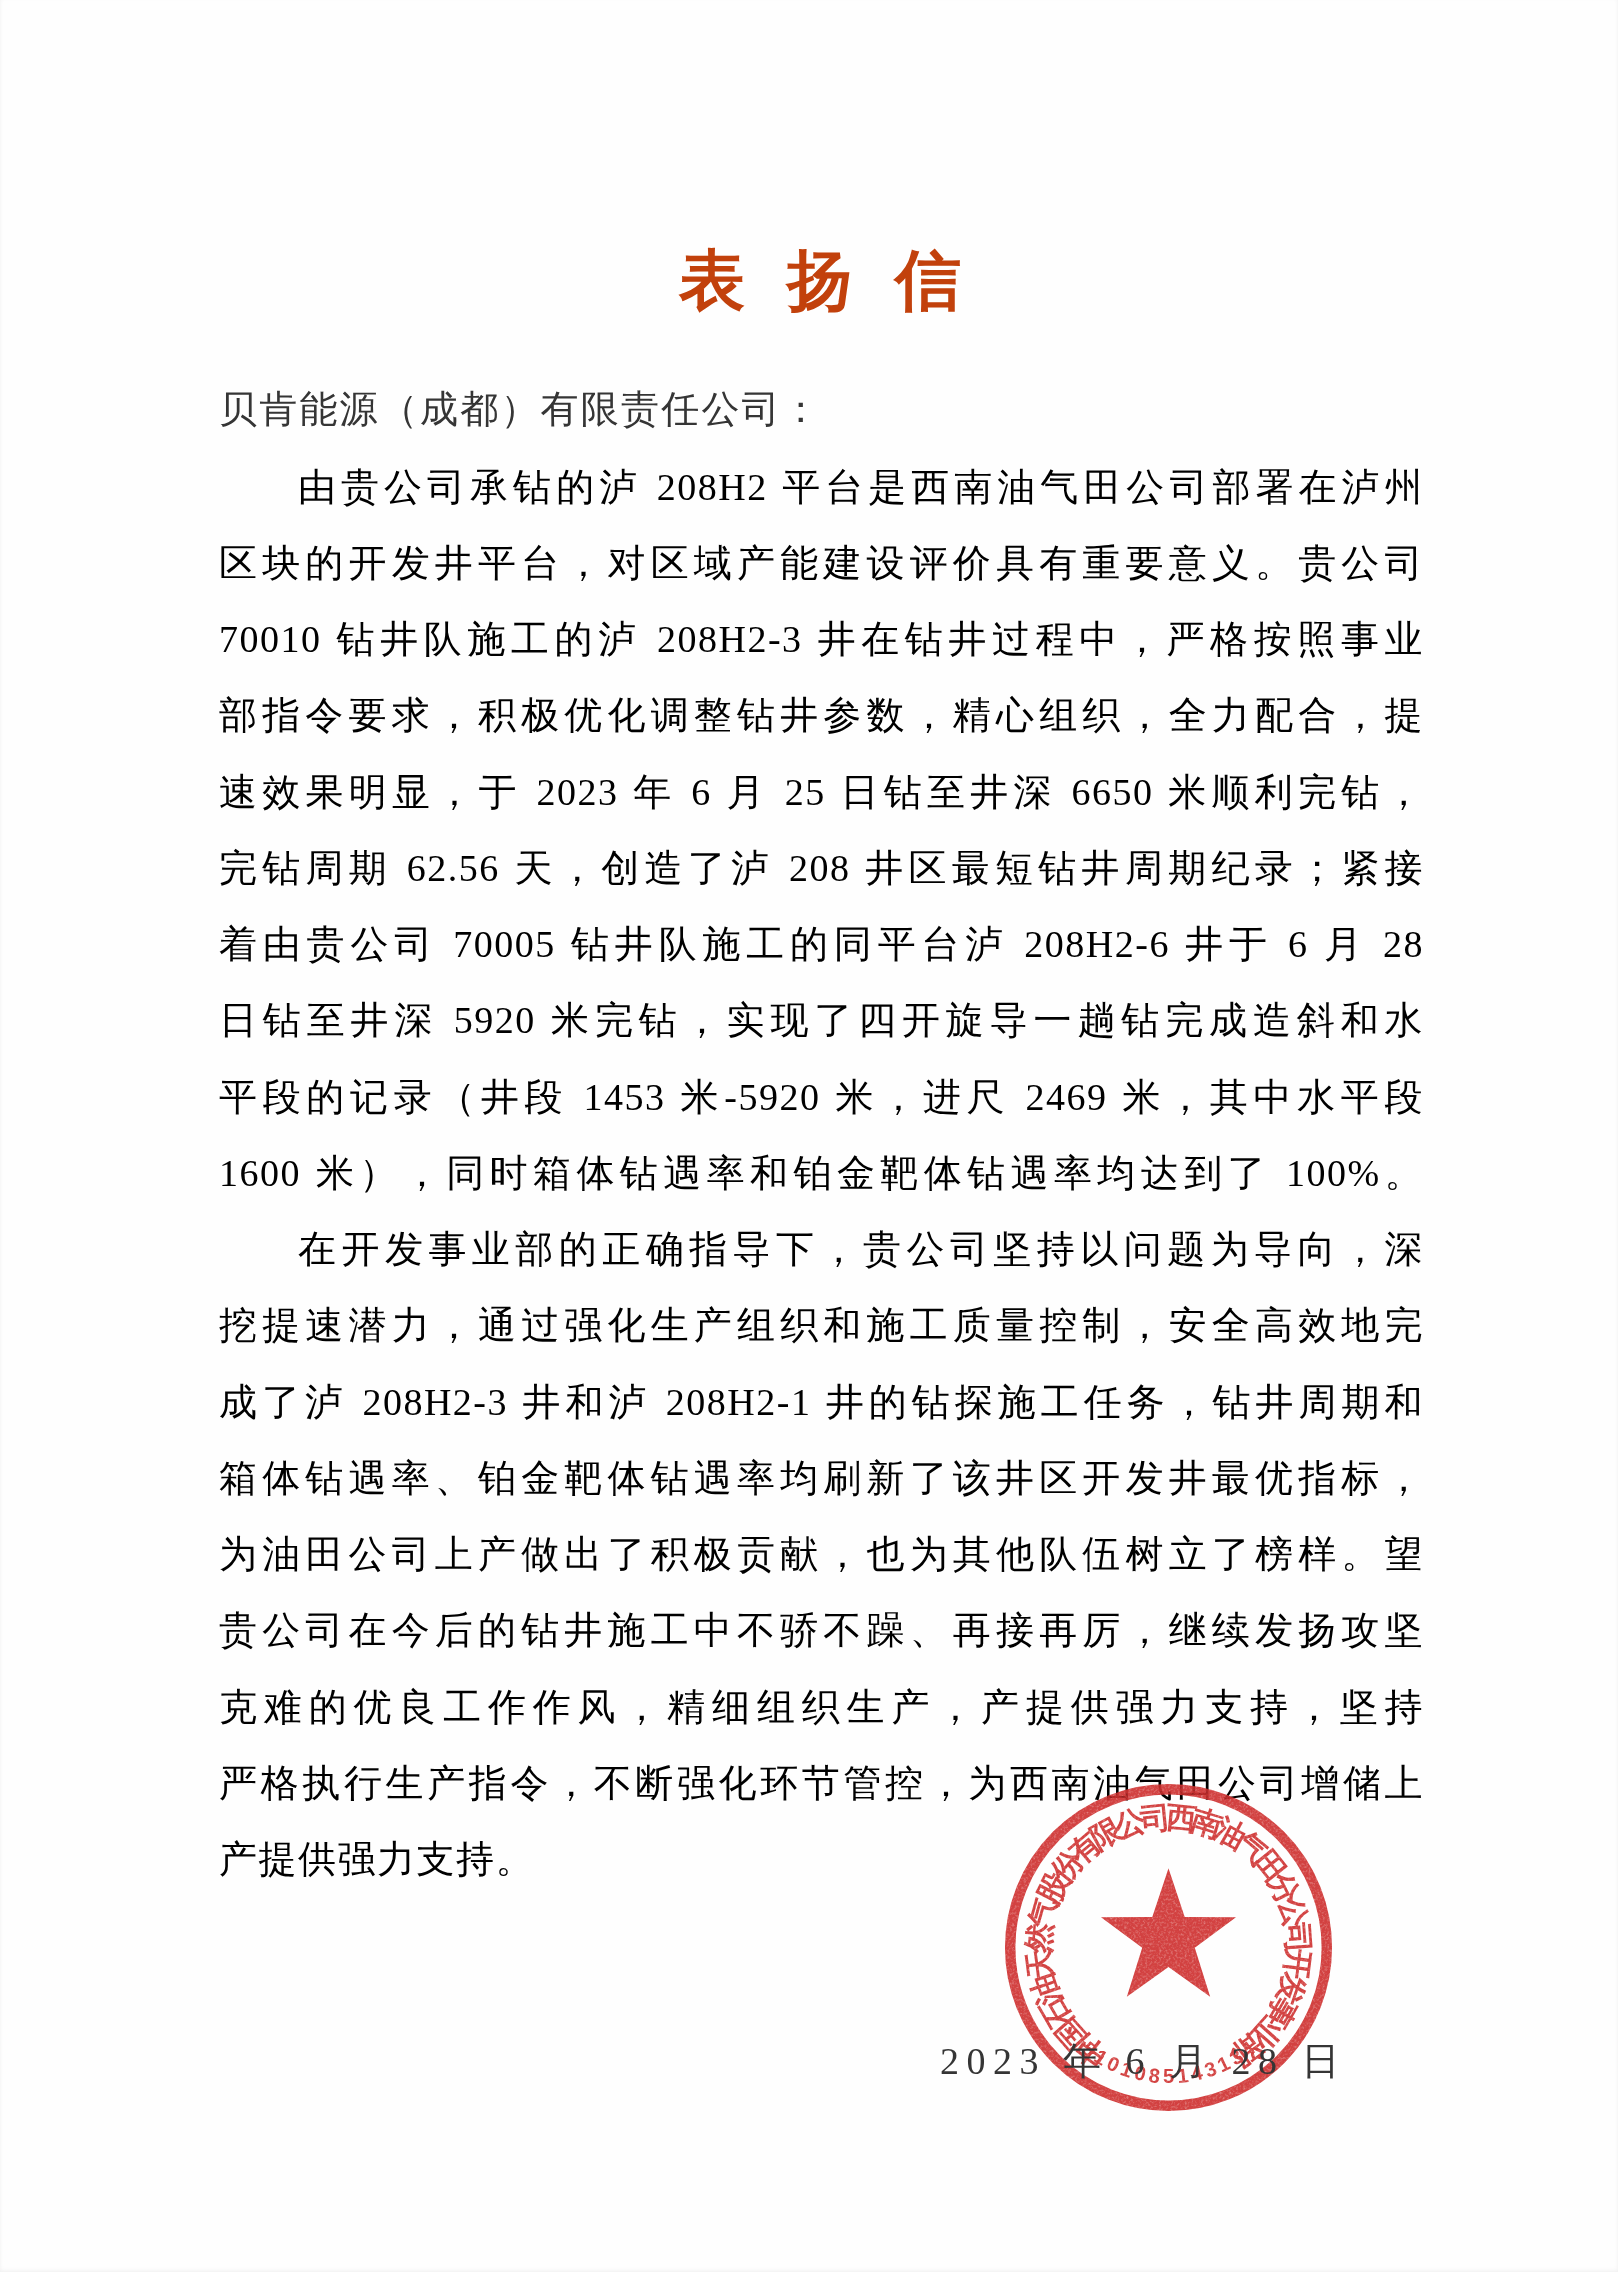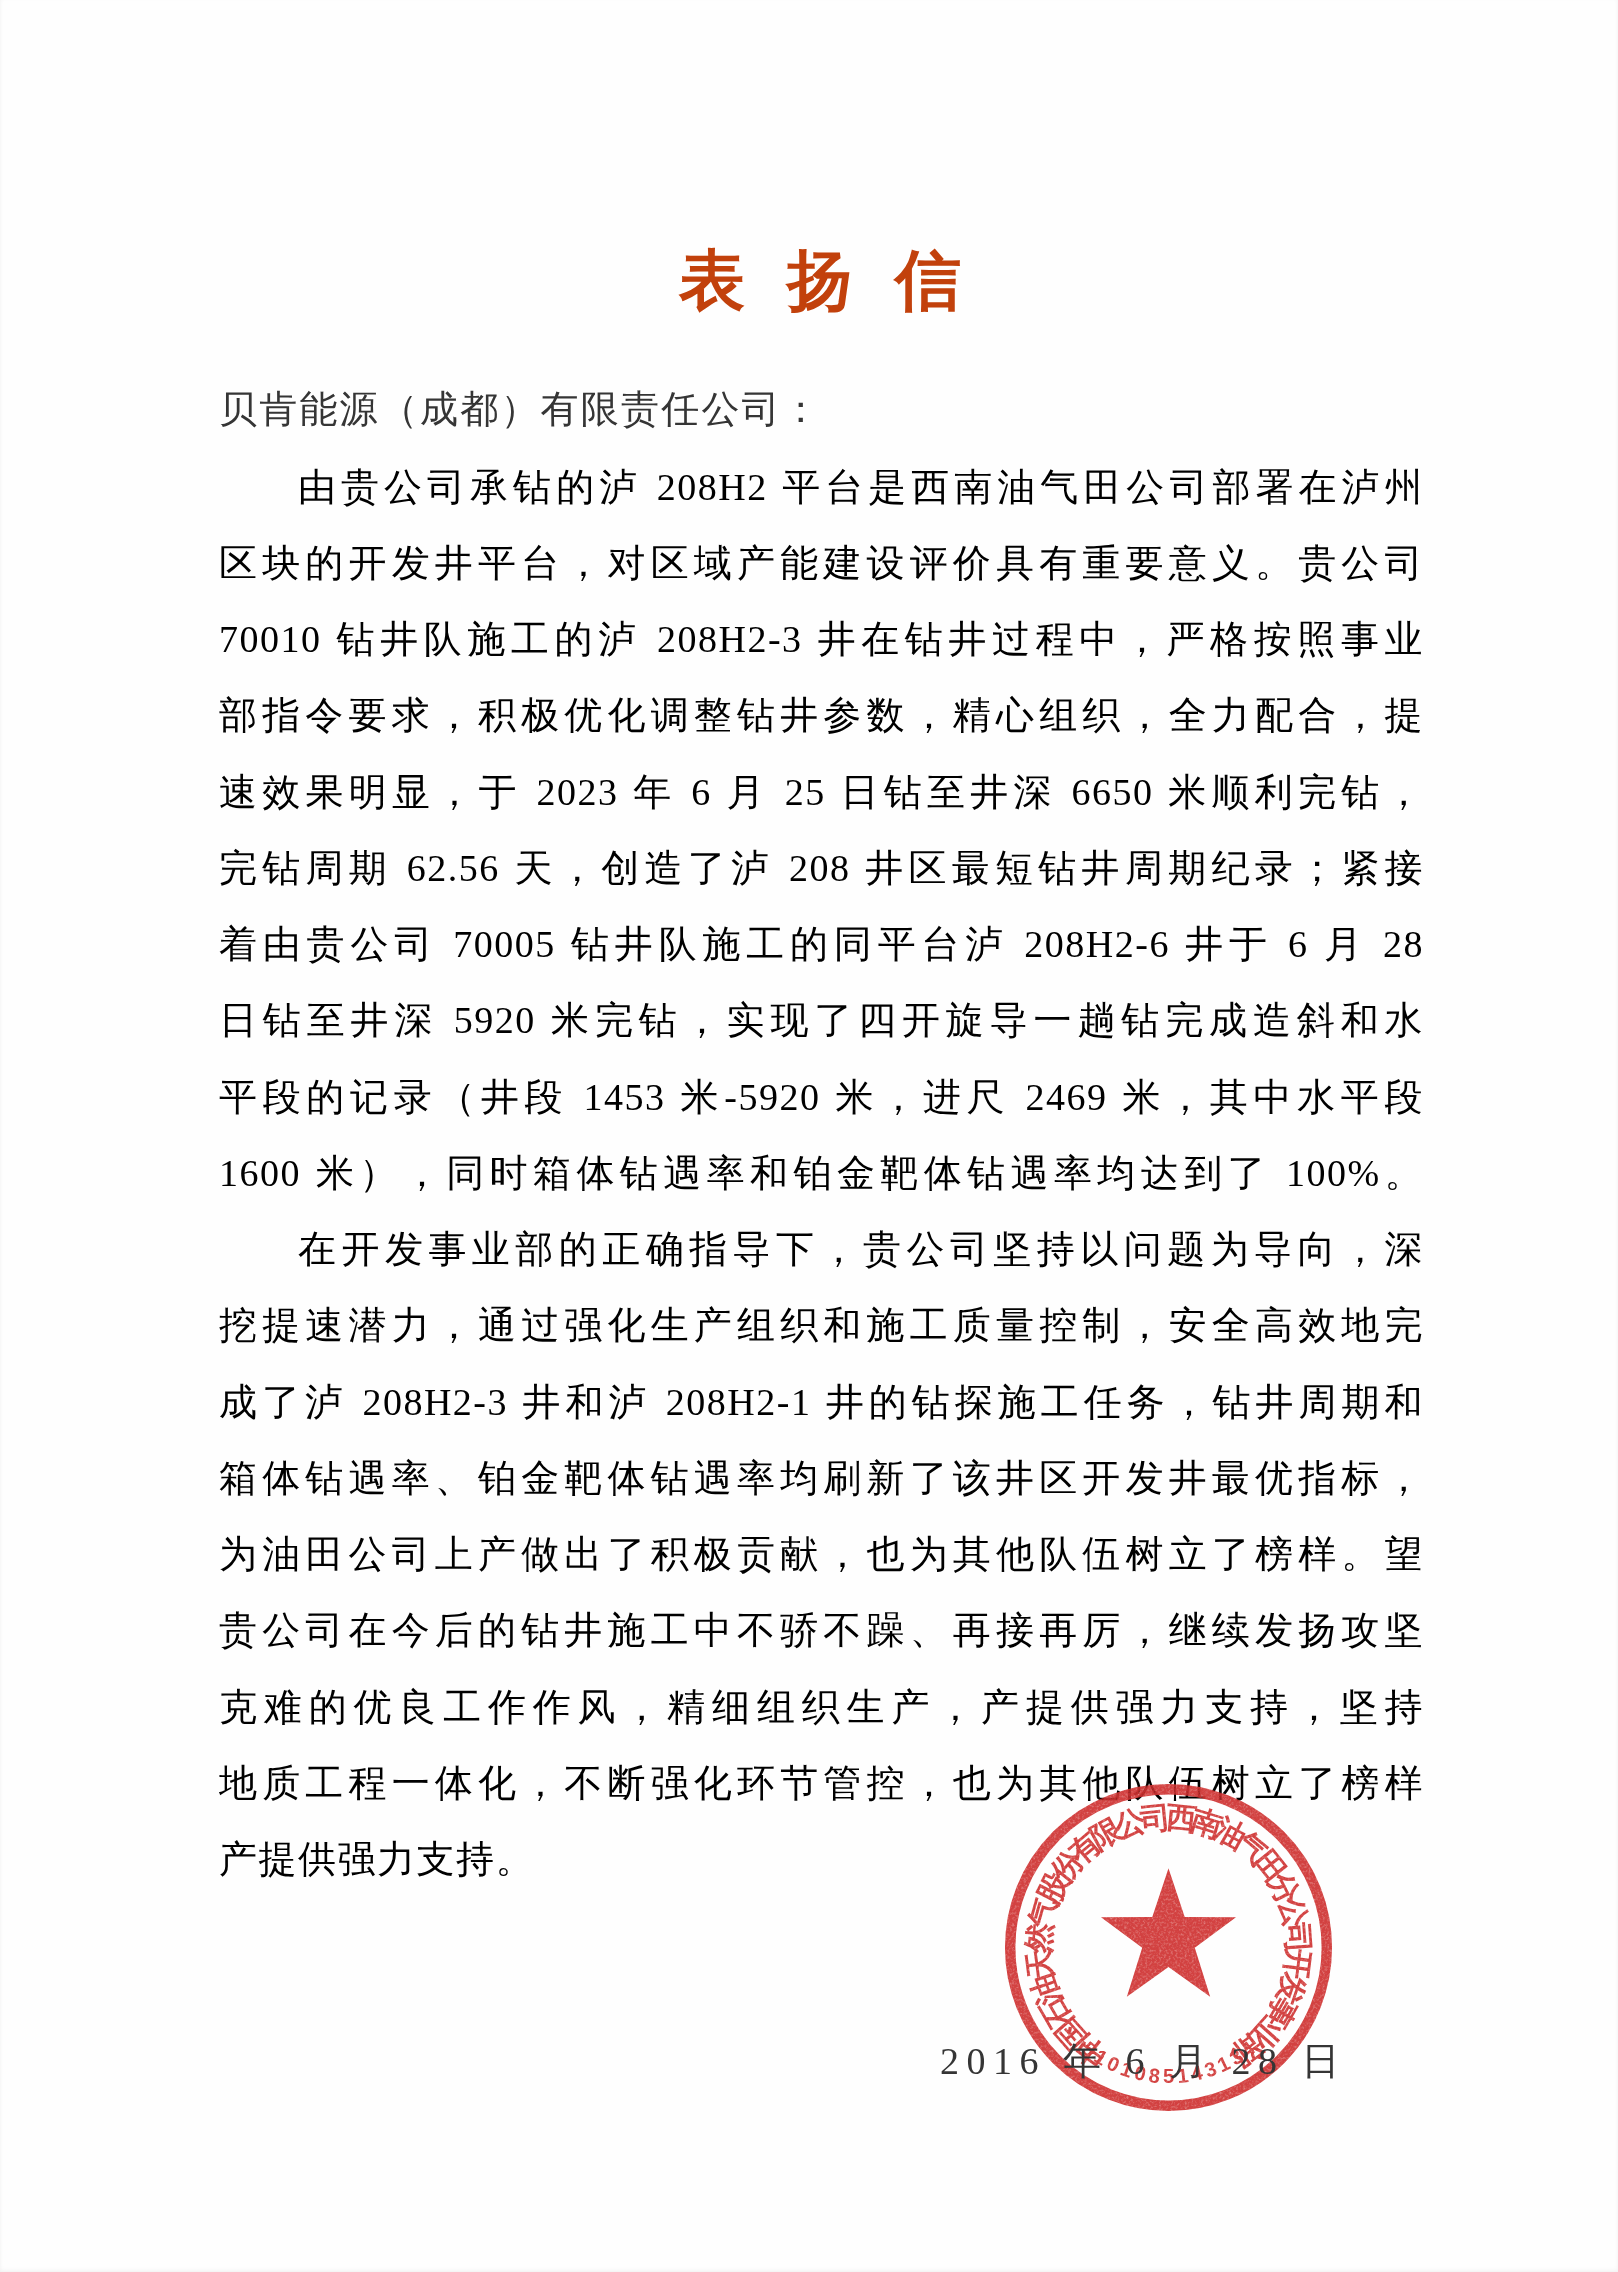--- a/index.html
+++ b/index.html
@@ -66,26 +66,26 @@
       <div class="body-line" style="top: 982px;">日钻至井深 5920 米完钻，实现了四开旋导一趟钻完成造斜和水</div>
       <div class="body-line" style="top: 1059px;">平段的记录（井段 1453 米-5920 米，进尺 2469 米，其中水平段</div>
       <div class="body-line" style="top: 1135px;">1600 米），同时箱体钻遇率和铂金靶体钻遇率均达到了 100%。</div>
       <div class="body-line indent" style="top: 1211px;">在开发事业部的正确指导下，贵公司坚持以问题为导向，深</div>
       <div class="body-line" style="top: 1287px;">挖提速潜力，通过强化生产组织和施工质量控制，安全高效地完</div>
       <div class="body-line" style="top: 1364px;">成了泸 208H2-3 井和泸 208H2-1 井的钻探施工任务，钻井周期和</div>
       <div class="body-line" style="top: 1440px;">箱体钻遇率、铂金靶体钻遇率均刷新了该井区开发井最优指标，</div>
       <div class="body-line" style="top: 1516px;">为油田公司上产做出了积极贡献，也为其他队伍树立了榜样。望</div>
       <div class="body-line" style="top: 1592px;">贵公司在今后的钻井施工中不骄不躁、再接再厉，继续发扬攻坚</div>
       <div class="body-line" style="top: 1669px;">克难的优良工作作风，精细组织生产，产提供强力支持，坚持</div>
-      <div class="body-line" style="top: 1745px;">地质工程一体化，不断强化环节管控，也为其他队伍树立了榜样</div>
+      <div class="body-line" style="top: 1745px;">严格执行生产指令，不断强化环节管控，为西南油气田公司增储上</div>
       <div class="body-line last" style="top: 1821px;">产提供强力支持。</div>
     </div>
 
 
-  <div class="closing-date">2016 年 6 月 28 日</div>
+  <div class="closing-date">2023 年 6 月 28 日</div>
 
   <svg class="seal" viewBox="0 0 462 462">
     <defs>
       <filter id="grain" x="-20%" y="-20%" width="140%" height="140%">
         <feTurbulence type="fractalNoise" baseFrequency="0.32" numOctaves="3" result="noise"></feTurbulence>
         <feColorMatrix in="noise" type="luminanceToAlpha" result="na"></feColorMatrix>
         <feComponentTransfer in="na" result="na2">
           <feFuncA type="gamma" amplitude="1.15" exponent="0.55" offset="0.18"></feFuncA>
         </feComponentTransfer>
         <feComposite in="SourceGraphic" in2="na2" operator="in"></feComposite>

